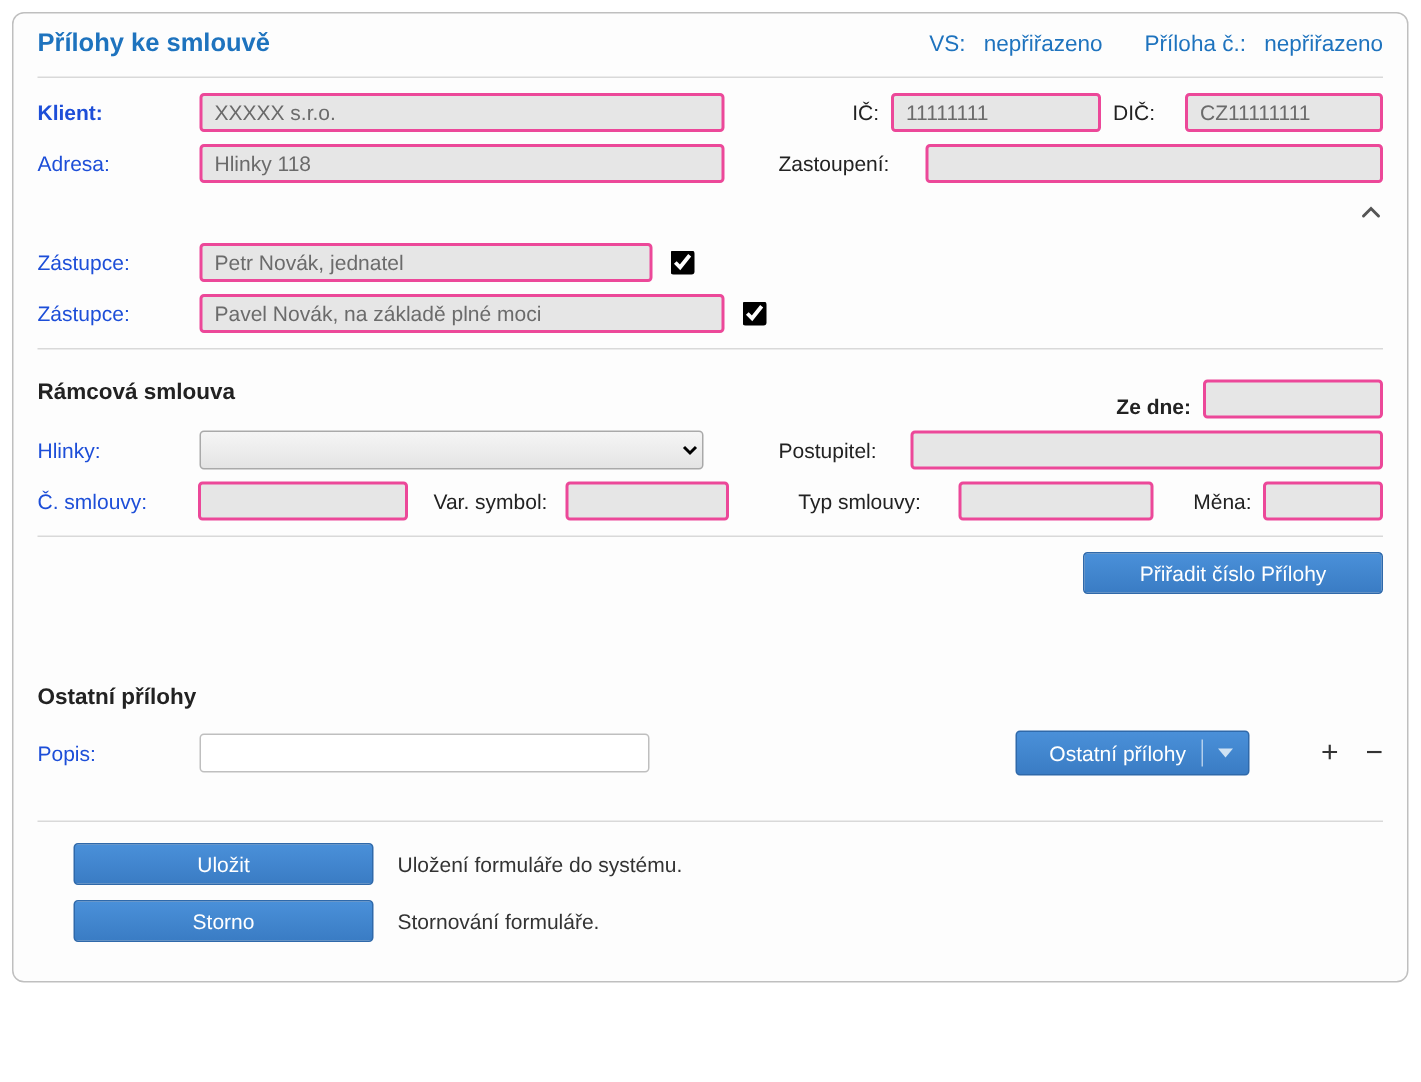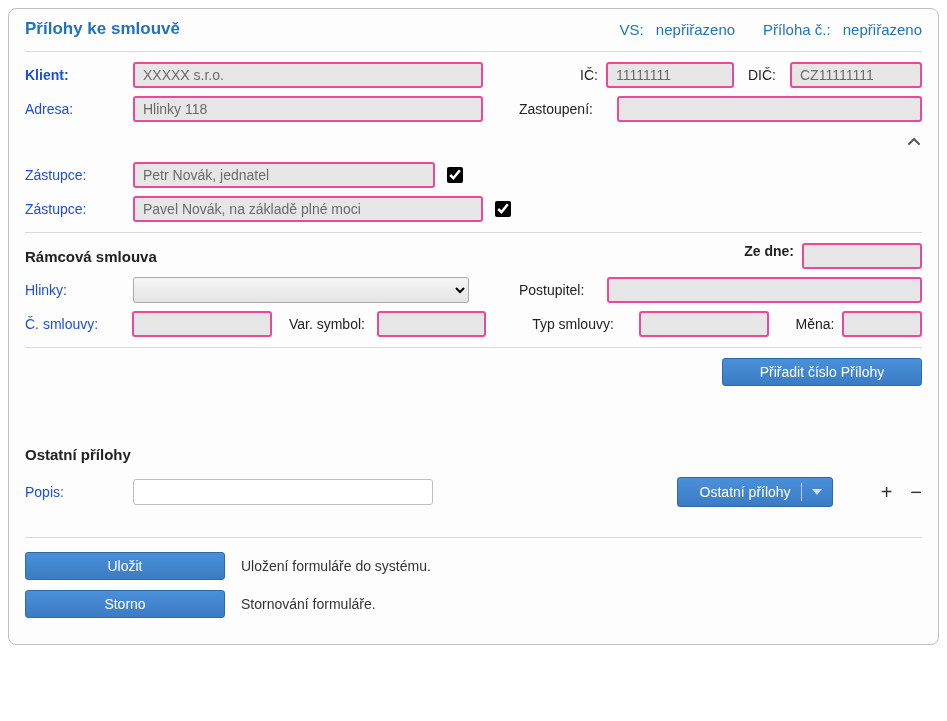--- a/index.html
+++ b/index.html
@@ -100,20 +100,21 @@
   .section-head .title { font-weight: bold; font-size: 15px; }
   .btn {
     background: linear-gradient(#4a90d9,#3a7cc4);
     color: #fff;
     border: 1px solid #2f69aa;
     border-radius: 3px;
     padding: 5px 22px;
     font-size: 14px;
     cursor: pointer;
     text-align: center;
+    margin-left: 24px;
   }
   .btn-wide { width: 200px; display:inline-block; }
   .dropdown-btn {
     background: linear-gradient(#4a90d9,#3a7cc4);
     color: #fff;
     border: 1px solid #2f69aa;
     border-radius: 3px;
     padding: 5px 10px 5px 22px;
     font-size: 14px;
     cursor: pointer;
@@ -172,22 +173,22 @@
         <span class="hval">nepřiřazeno</span>
       </div>
     </div>
   </div>
 
   <div class="row">
     <div class="label bold">Klient:</div>
     <div class="ro-input" style="width:350px">XXXXX s.r.o.</div>
     <div style="flex:1"></div>
     <div style="width:30px; text-align:right">IČ:</div>
-    <div class="ro-input" style="width:128px">11111111</div>
-    <div style="width:40px; text-align:center; font-size:14px;">DIČ:</div>
+    <div class="ro-input" style="width:140px">11111111</div>
+    <div style="width:40px; text-align:left; font-size:14px;">DIČ:</div>
     <div class="ro-input" style="width:132px">CZ11111111</div>
   </div>
 
   <div class="row">
     <div class="label">Adresa:</div>
     <div class="ro-input" style="width:350px">Hlinky 118</div>
     <div style="width:20px"></div>
     <div style="width:90px">Zastoupení:</div>
     <div class="ro-input" style="flex:1"></div>
   </div>
@@ -206,21 +207,21 @@
   <div class="row">
     <div class="label">Zástupce:</div>
     <div class="ro-input" style="width:350px">Pavel Novák, na základě plné moci</div>
     <input type="checkbox" checked="" style="">
   </div>
 
   <hr class="sep">
 
   <div class="section-head">
     <div class="title">Rámcová smlouva</div>
-    <div style="display:flex; align-items:flex-start; gap:8px;">
+    <div style="display:flex; align-items:flex-end; gap:8px;margin-top:10px;">
       <div style="font-weight:bold">Ze dne:</div>
       <div class="ro-input" style="width:120px"></div>
     </div>
   </div>
 
   <div class="row">
     <div class="label">Hlinky:</div>
     <select class="ro-select" style="width:336px">
       <option></option>
     </select>

